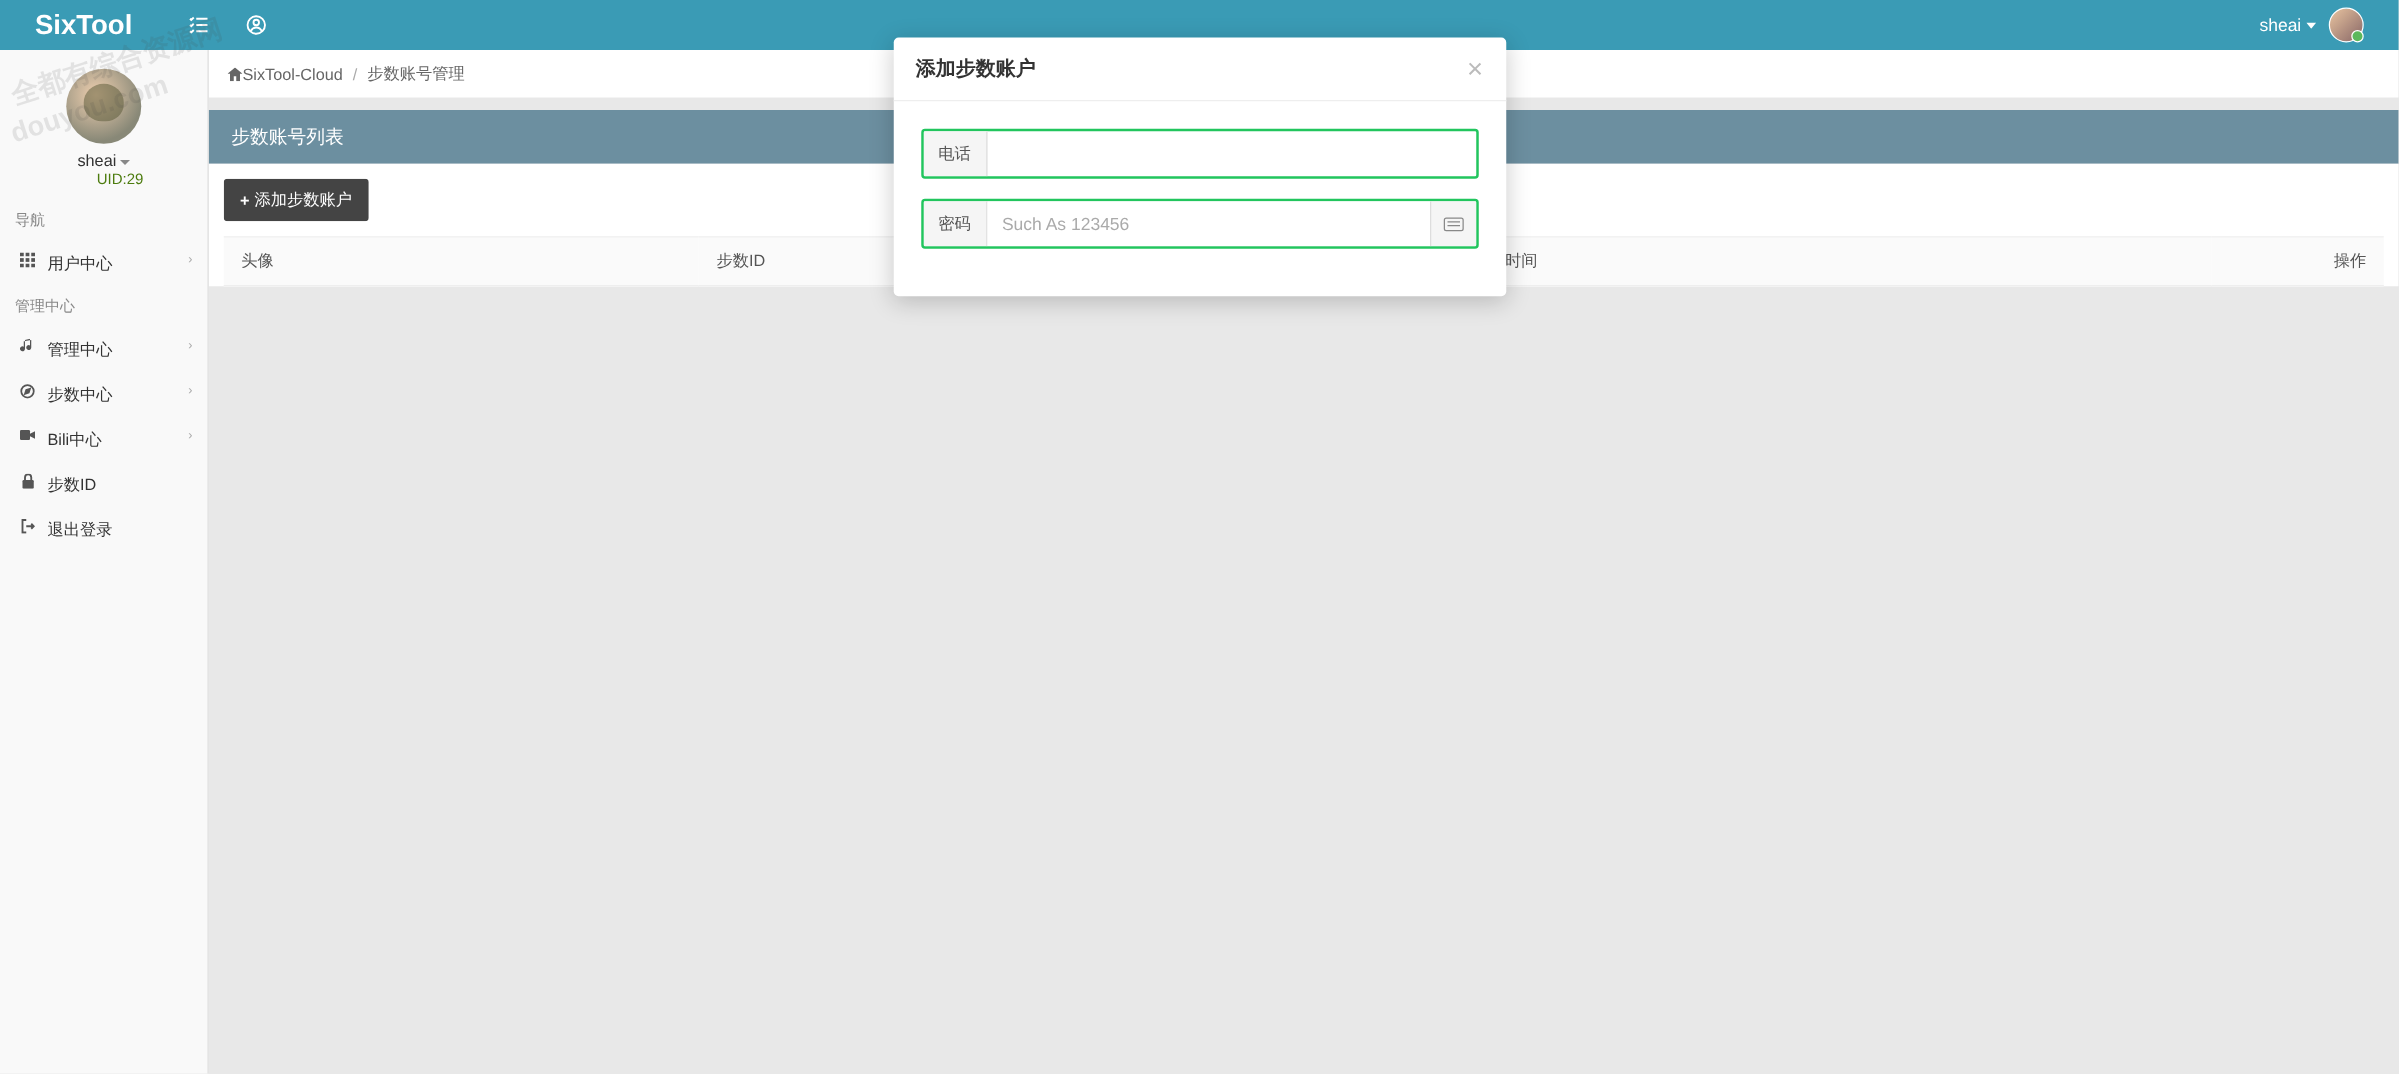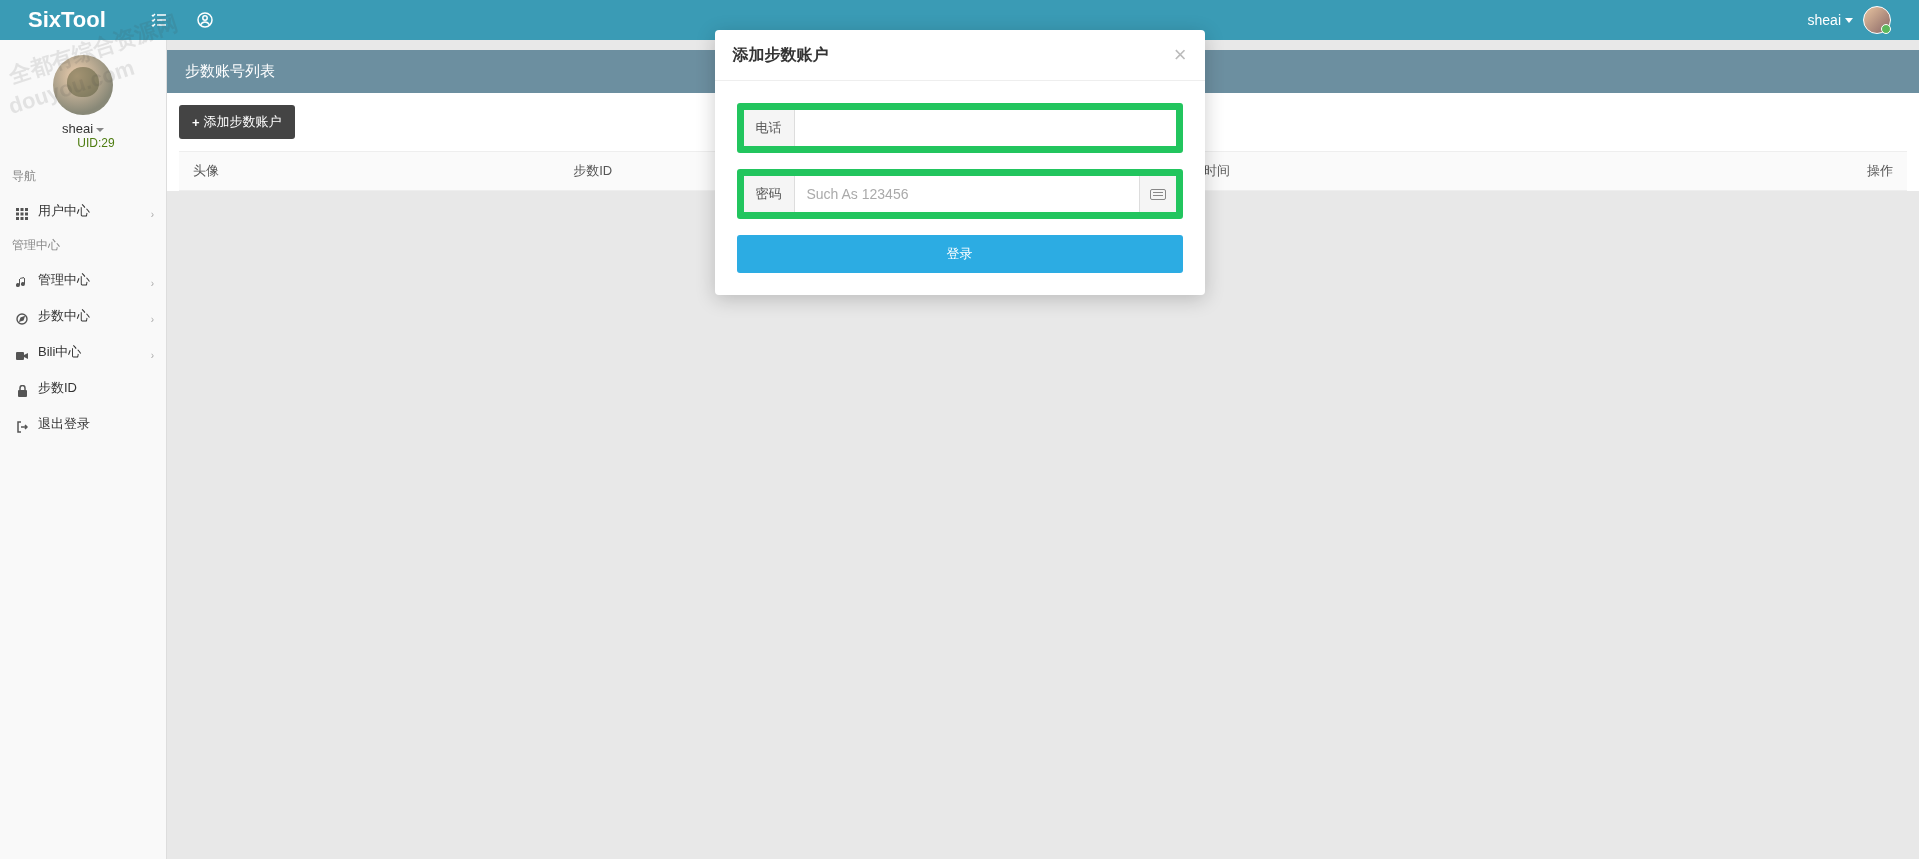--- a/index.html
+++ b/index.html
@@ -17,21 +17,21 @@
 
 .sidebar { width: 167px; background: #f9f9f9; border-right: 1px solid #ddd; overflow-y: auto; display: flex; flex-direction: column; align-items: stretch; }
 .sidebar .profile { text-align: center; padding: 15px 0 10px; }
 .sidebar .profile .avatar-big { width: 60px; height: 60px; border-radius: 50%; background: radial-gradient(circle at 40% 35%, #f0d0b0, #887 70%); margin: 0 auto 6px; position: relative; }
 .sidebar .profile .avatar-big::after { content: ""; position: absolute; inset: 12px 14px 18px 14px; background: #553; border-radius: 50% 50% 45% 45%; opacity: .5; }
 .sidebar .profile .uname { font-size: 13px; color: #333; }
 .sidebar .profile .uid { font-size: 12px; color: #4d7c0f; margin-left: 26px; }
 .sidebar .profile .caret { display: inline-block; width: 0; height: 0; border-left: 4px solid transparent; border-right: 4px solid transparent; border-top: 4px solid #888; vertical-align: middle; margin-left: 3px; }
 
 .sidebar .sec-title { padding: 8px 12px; font-size: 12px; color: #888; }
-.sidebar .nav-item { display: flex; align-items: flex-end; padding: 9px 12px; color: #333; font-size: 13px; cursor: pointer; }
+.sidebar .nav-item { display: flex; align-items: flex-start; padding: 9px 12px; color: #333; font-size: 13px; cursor: pointer; }
 .sidebar .nav-item .ic { width: 20px; display: inline-flex; justify-content: center; font-size: 12px; color: #555; }
 .sidebar .nav-item .lbl { flex: 1; margin-left: 6px; }
 .sidebar .nav-item .chev { font-size: 10px; color: #aaa; }
 
 .watermark { position: absolute; top: 35px; left: 10px; transform: rotate(-18deg); font-size: 22px; font-weight: bold; opacity: 0.12; pointer-events: none; z-index: 200; color: #444; line-height: 1.3; }
 .watermark .wline2 { margin-left: -10px; }
 
 .main { flex: 1; background: #e8e8e8; overflow: auto; position: relative; }
 .breadcrumb { background: #fff; padding: 10px 15px; font-size: 13px; color: #666; display: flex; align-items: center; gap: 8px; }
 .breadcrumb a { color: #666; text-decoration: none; }
@@ -51,21 +51,21 @@
 .table th { text-align: left; padding: 10px 14px; font-weight: normal; font-size: 13px; color: #555; border-top: 1px solid #eee; border-bottom: 1px solid #eee; background: #fafafa; }
 .table th:last-child { text-align: right; }
 
 
 .modal-backdrop { position: fixed; inset: 0; background: rgba(0,0,0,0); z-index: 1000; }
 .modal { position: fixed; top: 30px; left: 50%; transform: translateX(-50%); width: 490px; background: #fff; border-radius: 4px; box-shadow: 0 4px 20px rgba(0,0,0,0.2); z-index: 1001; }
 .modal-header { padding: 14px 18px; border-bottom: 1px solid #eee; display: flex; align-items: center; }
 .modal-header .title { font-size: 16px; font-weight: 600; color: #333; flex: 1; }
 .modal-header .close { font-size: 22px; color: #bbb; cursor: pointer; line-height: 1; }
 .modal-body { padding: 22px; }
-.input-group { display: flex; margin-bottom: 16px; border: 7px solid #22c55e; border-radius: 3px; overflow: hidden; }
+.input-group { display: flex; margin-bottom: 16px; border: 2px solid #22c55e; border-radius: 3px; overflow: hidden; }
 .input-group .addon { background: #f5f5f5; border-right: 1px solid #ddd; padding: 9px 12px; font-size: 13px; color: #555; display: flex; align-items: center; }
 .input-group input { flex: 1; border: none; padding: 9px 12px; font-size: 14px; outline: none; color: #333; }
 .input-group input::placeholder { color: #aaa; }
 .input-group .addon-right { background: #f5f5f5; border-left: 1px solid #ddd; border-right: none; padding: 9px 10px; display: flex; align-items: center; }
 .kbd-icon { width: 16px; height: 11px; border: 1.5px solid #888; border-radius: 2px; position: relative; }
 .kbd-icon::before { content: ""; position: absolute; left: 2px; right: 2px; top: 2px; height: 1px; background: #888; box-shadow: 0 3px 0 #888; }
 
 .modal-footer { padding: 12px 18px; border-top: 1px solid #eee; display: flex; justify-content: flex-end; }
 
 svg { display: block; }
@@ -175,20 +175,29 @@
       <span class="ic">
         <svg width="12" height="12" viewBox="0 0 12 12" fill="none" stroke="#555" stroke-width="1.5">
             <path d="M5 1H2v10h3M5 6h6M9 4l2 2-2 2"></path>
           </svg>
       </span>
       <span class="lbl">退出登录</span>
     </div>
   </div>
 
   <div class="main">
+    <div class="breadcrumb">
+      <a href="#">
+        <svg style="display:inline;vertical-align:-1px" width="12" height="11" viewBox="0 0 12 11" fill="#666">
+            <path d="M6 0L0 5h2v6h3V7h2v4h3V5h2z"></path>
+          </svg><span>SixTool-Cloud</span>
+      </a>
+      <span class="sep">/</span>
+      <span>步数账号管理</span>
+    </div>
 
     <div class="panel">
       <div class="panel-head">步数账号列表</div>
       <div class="panel-body">
         <span class="btn btn-dark">
           <span class="plus">+</span>
           <span>添加步数账户</span>
         </span>
 
         <table class="table">
@@ -216,17 +225,14 @@
     <div class="input-group">
       <span class="addon">电话</span>
     </div>
     <div class="input-group">
       <span class="addon">密码</span>
       <input type="text" placeholder="Such As 123456" style="">
       <span class="addon-right">
         <span class="kbd-icon"></span>
       </span>
     </div>
-    <div class="btn btn-primary">
-      <span>登录</span>
-    </div>
   </div>
 </div>
 
 </body></html>

